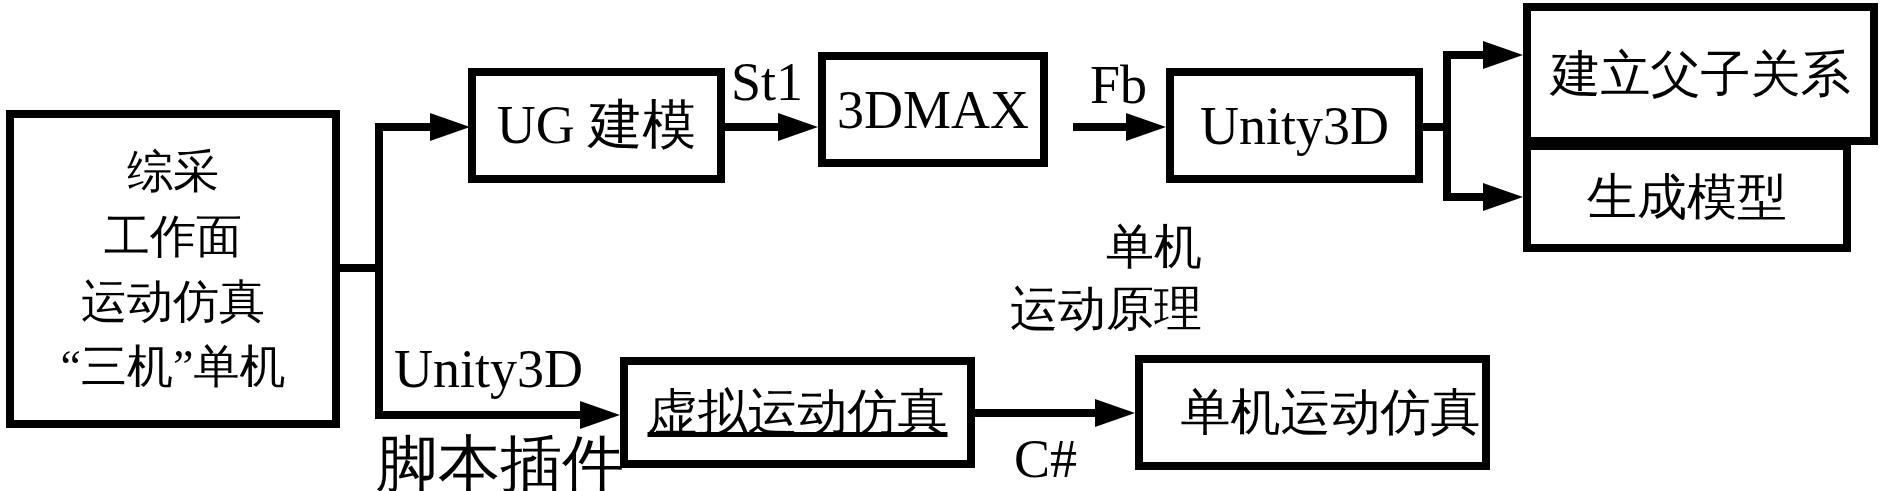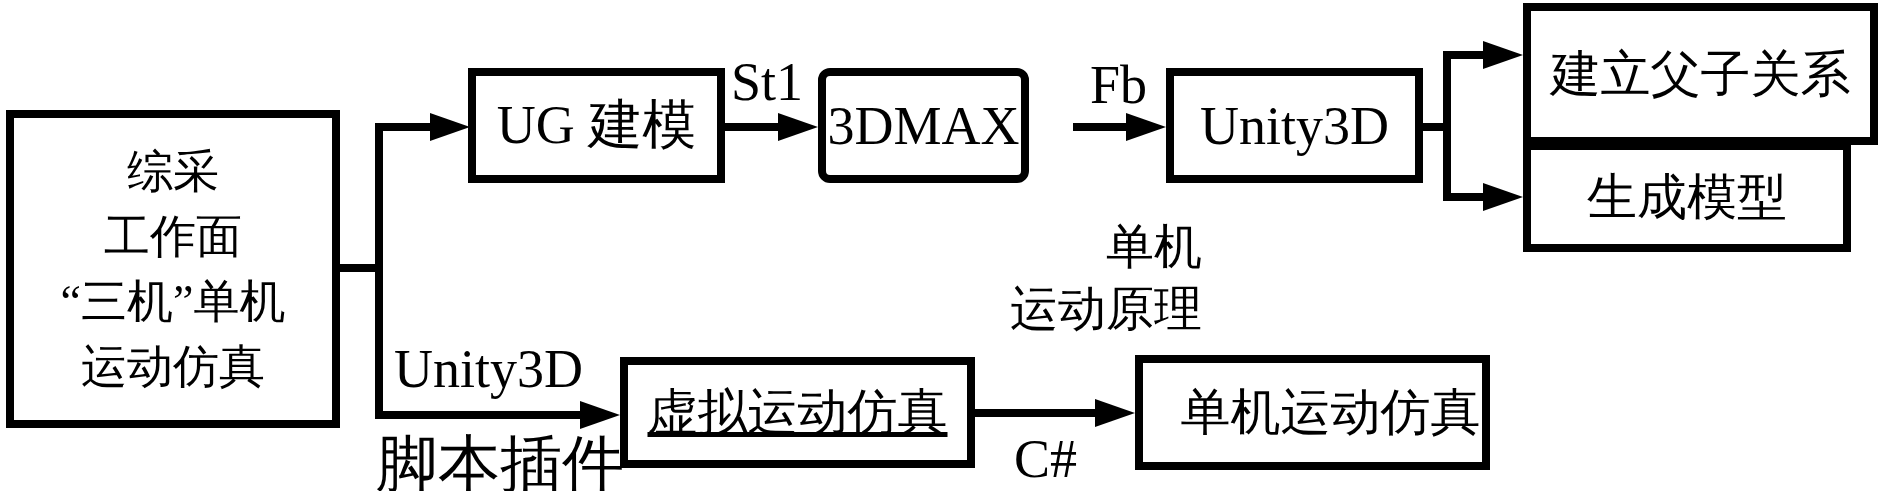--- a/index.html
+++ b/index.html
@@ -37,40 +37,40 @@
   .lat54 { font-size: 54px; }
 </style>
 </head>
 <body>
 
 <div class="stage">
 
   <div class="box" style="left:6px; top:110px; width:334px; height:318px; font-size:46px; line-height:65px;">
     <div>综采</div>
     <div>工作面</div>
+    <div>运动仿真</div>
     <div>“三机”单机</div>
-    <div>运动仿真</div>
   </div>
 
   <div class="h" style="left:338px; top:264px; width:45px;"></div>
   <div class="v" style="left:375px; top:123px; height:296px;"></div>
 
   <div class="h" style="left:375px; top:123px; width:55px;"></div>
   <div class="ah" style="left:430px; top:113px;"></div>
 
   <div class="box lat54" style="left:468px; top:68px; width:257px; height:115px;">
     <div>UG 建模</div>
   </div>
 
   <div class="lbl lat54" style="left:731px; top:55px;">St1</div>
 
   <div class="h" style="left:725px; top:123px; width:55px;"></div>
   <div class="ah" style="left:778px; top:113px;"></div>
 
-  <div class="box lat54" style="left:818px; top:68px; width:211px; height:115px;border-radius:12px;">
+  <div class="box lat54" style="left:818px; top:52px; width:230px; height:115px;">
     <div>3DMAX</div>
   </div>
 
   <div class="lbl lat54" style="left:1090px; top:58px;">Fb</div>
 
   <div class="h" style="left:1073px; top:123px; width:55px;"></div>
   <div class="ah" style="left:1126px; top:113px;"></div>
 
   <div class="box lat54" style="left:1166px; top:68px; width:257px; height:115px;">
     <div>Unity3D</div>

